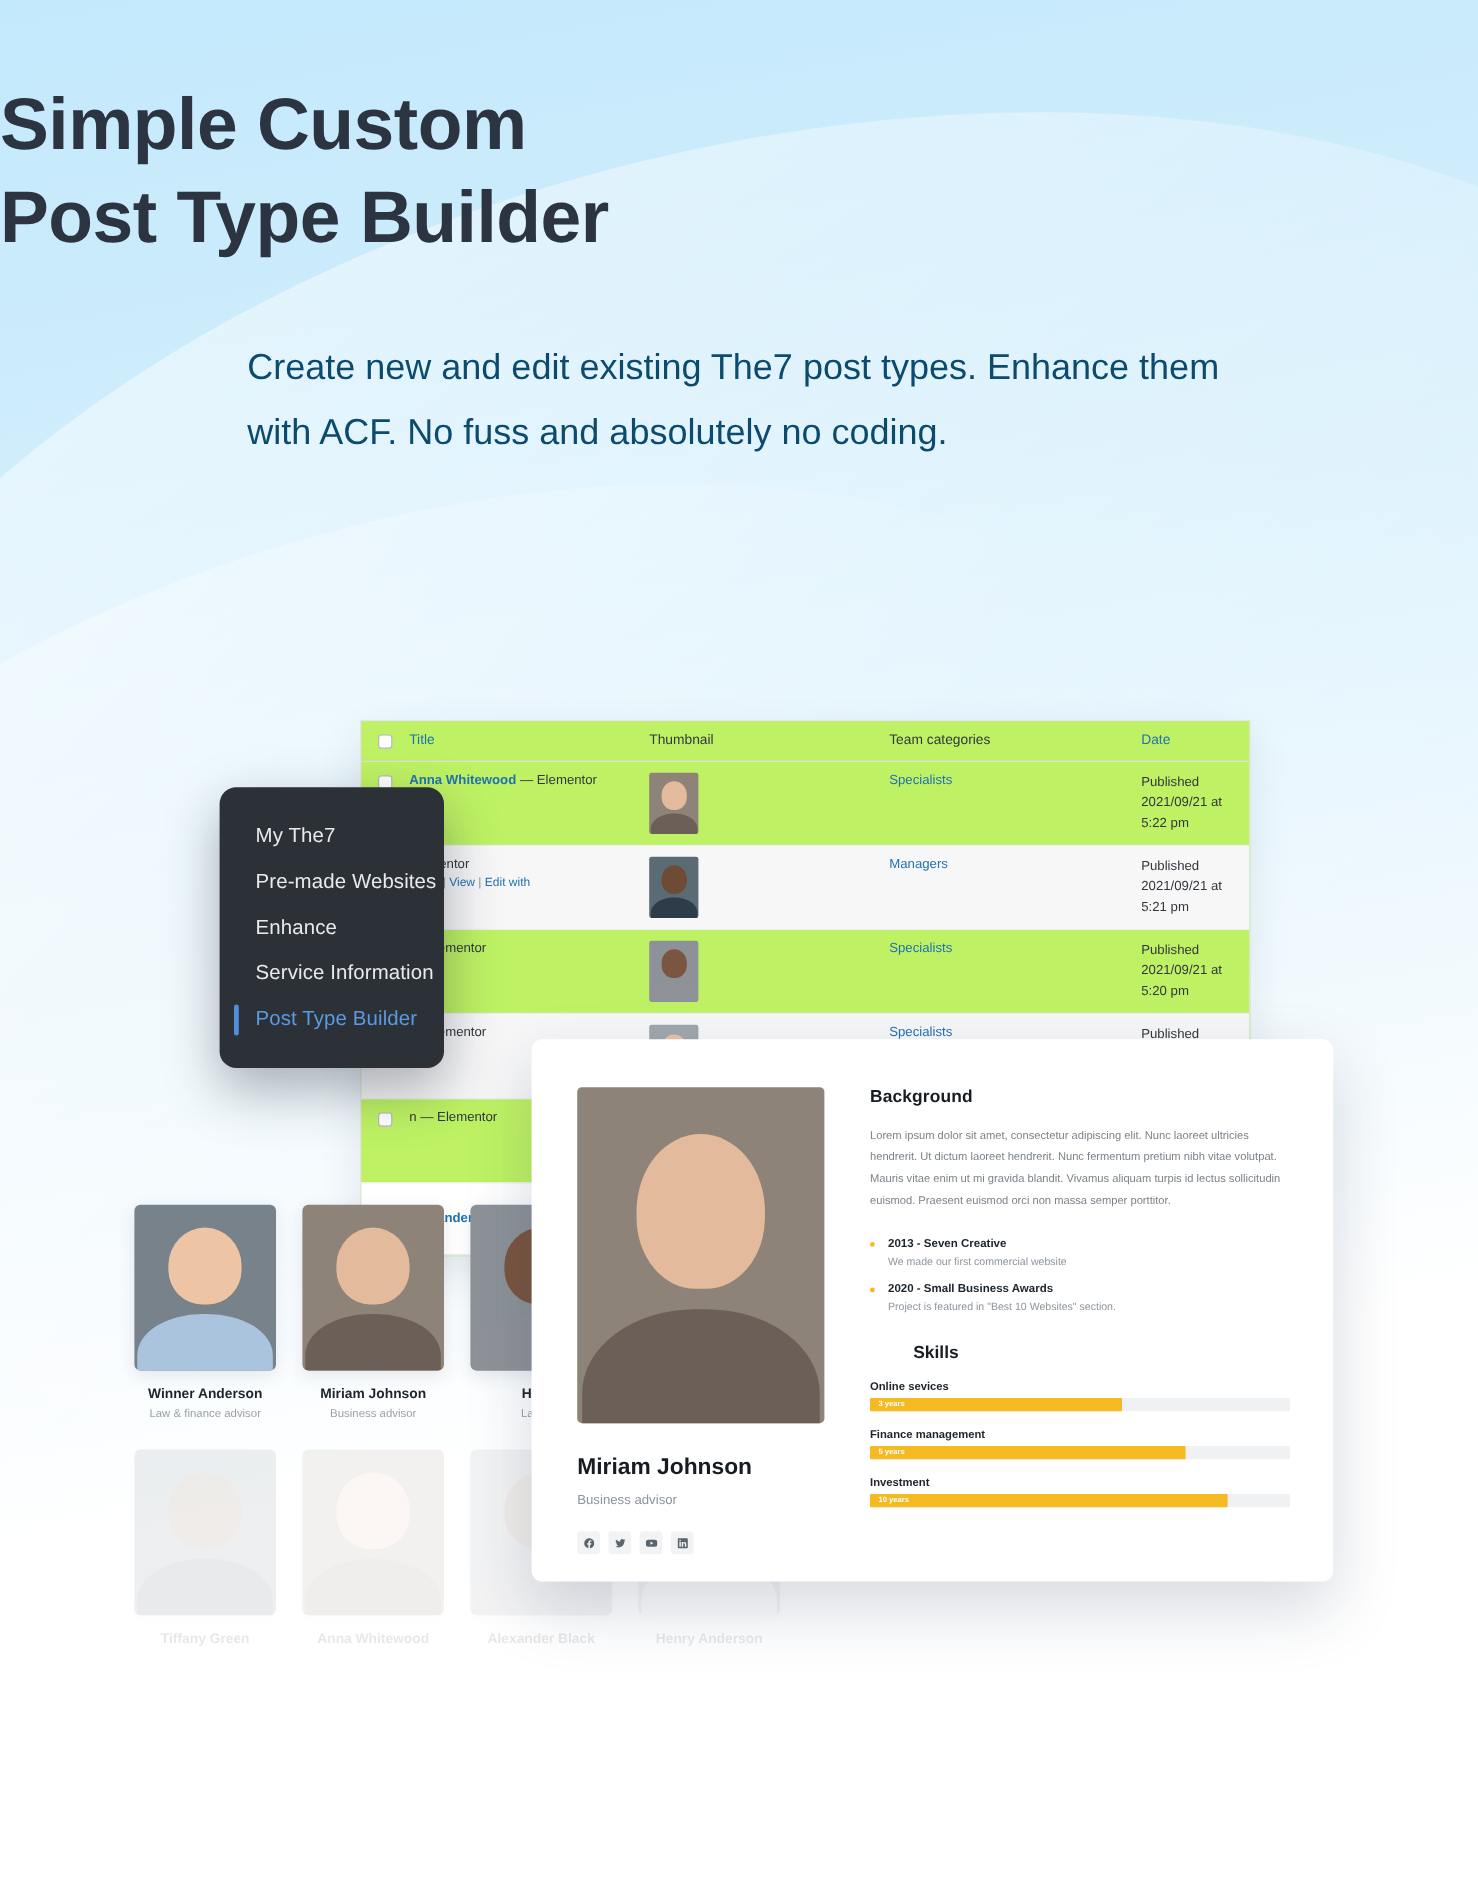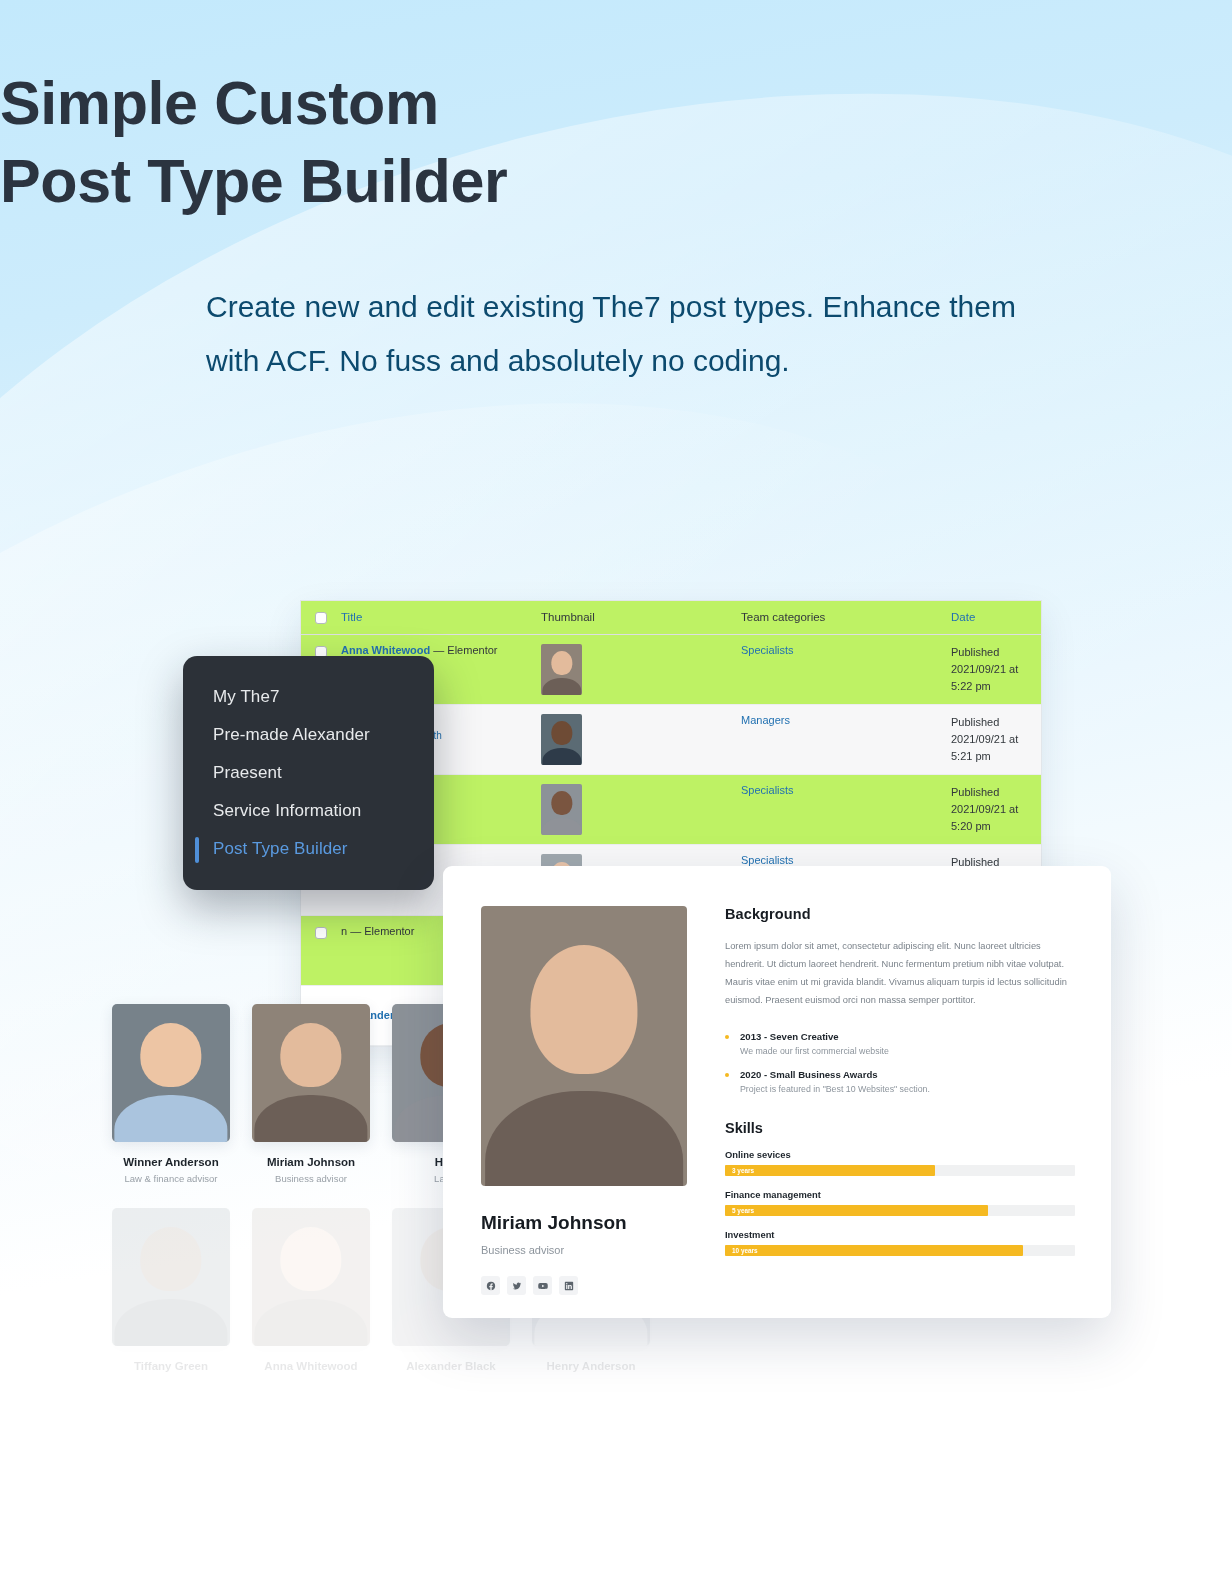--- a/index.html
+++ b/index.html
@@ -158,21 +158,21 @@
   .f2 { background:#5b6b74; } .f2::before{background:#6e4b35;} .f2::after{background:#2e3b49;}
   .f3 { background:#8c9298; } .f3::before{background:#7a5540;} .f3::after{background:#8f9298;}
   .f4 { background:#8e8378; } .f4::before{background:#e3bb9c;} .f4::after{background:#6c5f57;}
   .f5 { background:#77828a; } .f5::before{background:#edc5a4;} .f5::after{background:#aac4de;}
 
   
   .menu {
     position: absolute;
     left: 183px;
     top: 656px;
-    width: 251px;
+    width: 187px;
     background: #2c3138;
     border-radius: 14px;
     padding: 22px 0 22px 0;
     box-shadow: 0 18px 44px rgba(20,30,45,0.34);
     z-index: 9;
   }
   .menu-item {
     position: relative;
     padding: 9px 0 9px 30px;
     font-size: 17px;
@@ -287,21 +287,21 @@
     content: "";
     position: absolute;
     left: 0; top: 4px;
     width: 4px; height: 4px;
     border-radius: 50%;
     background: #f5b921;
   }
   .tl-title { font-size: 9.6px; font-weight: 700; color: #1d242b; }
   .tl-desc { margin-top: 4px; font-size: 8.8px; color: #8c949c; }
 
-  .skills-h { margin-top: 26px; font-size: 14.5px; font-weight: 700; color: #171c22; }
+  .skills-h { margin-top: 26px; font-size: 14.5px; font-weight: 700; color: #171c22; margin-left: 36px; }
   .skill { margin-top: 13px; }
   .skill-label { font-size: 9.4px; font-weight: 700; color: #1d242b; margin-bottom: 5px; }
   .skill-track {
     position: relative;
     height: 11px;
     background: #f0f1f2;
     border-radius: 1px;
   }
   .skill-fill {
     position: absolute;
@@ -450,24 +450,24 @@
       <div class="col-cat"></div>
       <div class="col-date"></div>
     </div>
   </div>
 
   <div class="menu">
     <div class="menu-item">
       <span>My The7</span>
     </div>
     <div class="menu-item">
-      <span>Pre-made Alexander</span>
+      <span>Pre-made Websites</span>
     </div>
     <div class="menu-item">
-      <span>Praesent</span>
+      <span>Enhance</span>
     </div>
     <div class="menu-item">
       <span>Service Information</span>
     </div>
     <div class="menu-item active">
       <span>Post Type Builder</span>
     </div>
   </div>
 
   <div class="team-grid">

